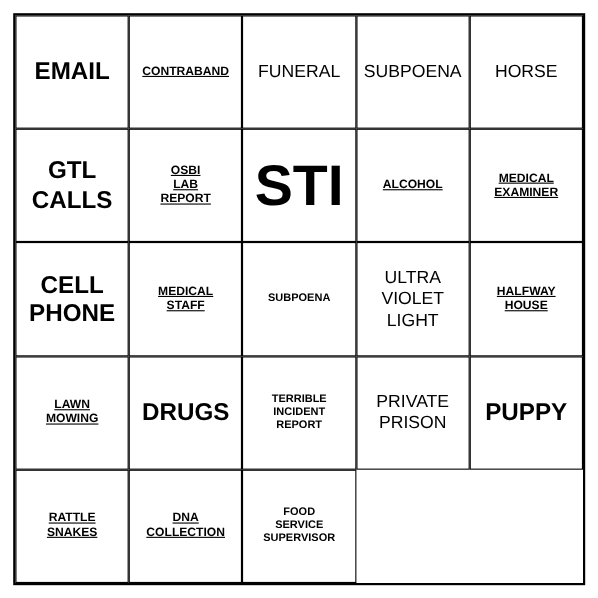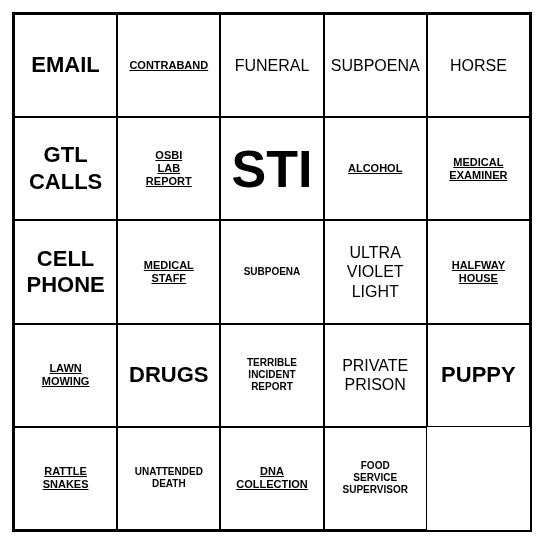--- a/index.html
+++ b/index.html
@@ -133,21 +133,18 @@
     <div class="cell">
       <span class="cell-text medium">PRIVATE<br>PRISON</span>
     </div>
     <div class="cell">
       <span class="cell-text large">PUPPY</span>
     </div>
     <div class="cell">
       <span class="cell-text small">RATTLE<br>SNAKES</span>
     </div>
     <div class="cell">
-      <span class="cell-text xsmall">UNATTENDED<br>DEATH</span>
-    </div>
-    <div class="cell">
       <span class="cell-text small">DNA<br>COLLECTION</span>
     </div>
     <div class="cell">
       <span class="cell-text xsmall">FOOD<br>SERVICE<br>SUPERVISOR</span>
     </div>
   </div>
 
 </body></html>

